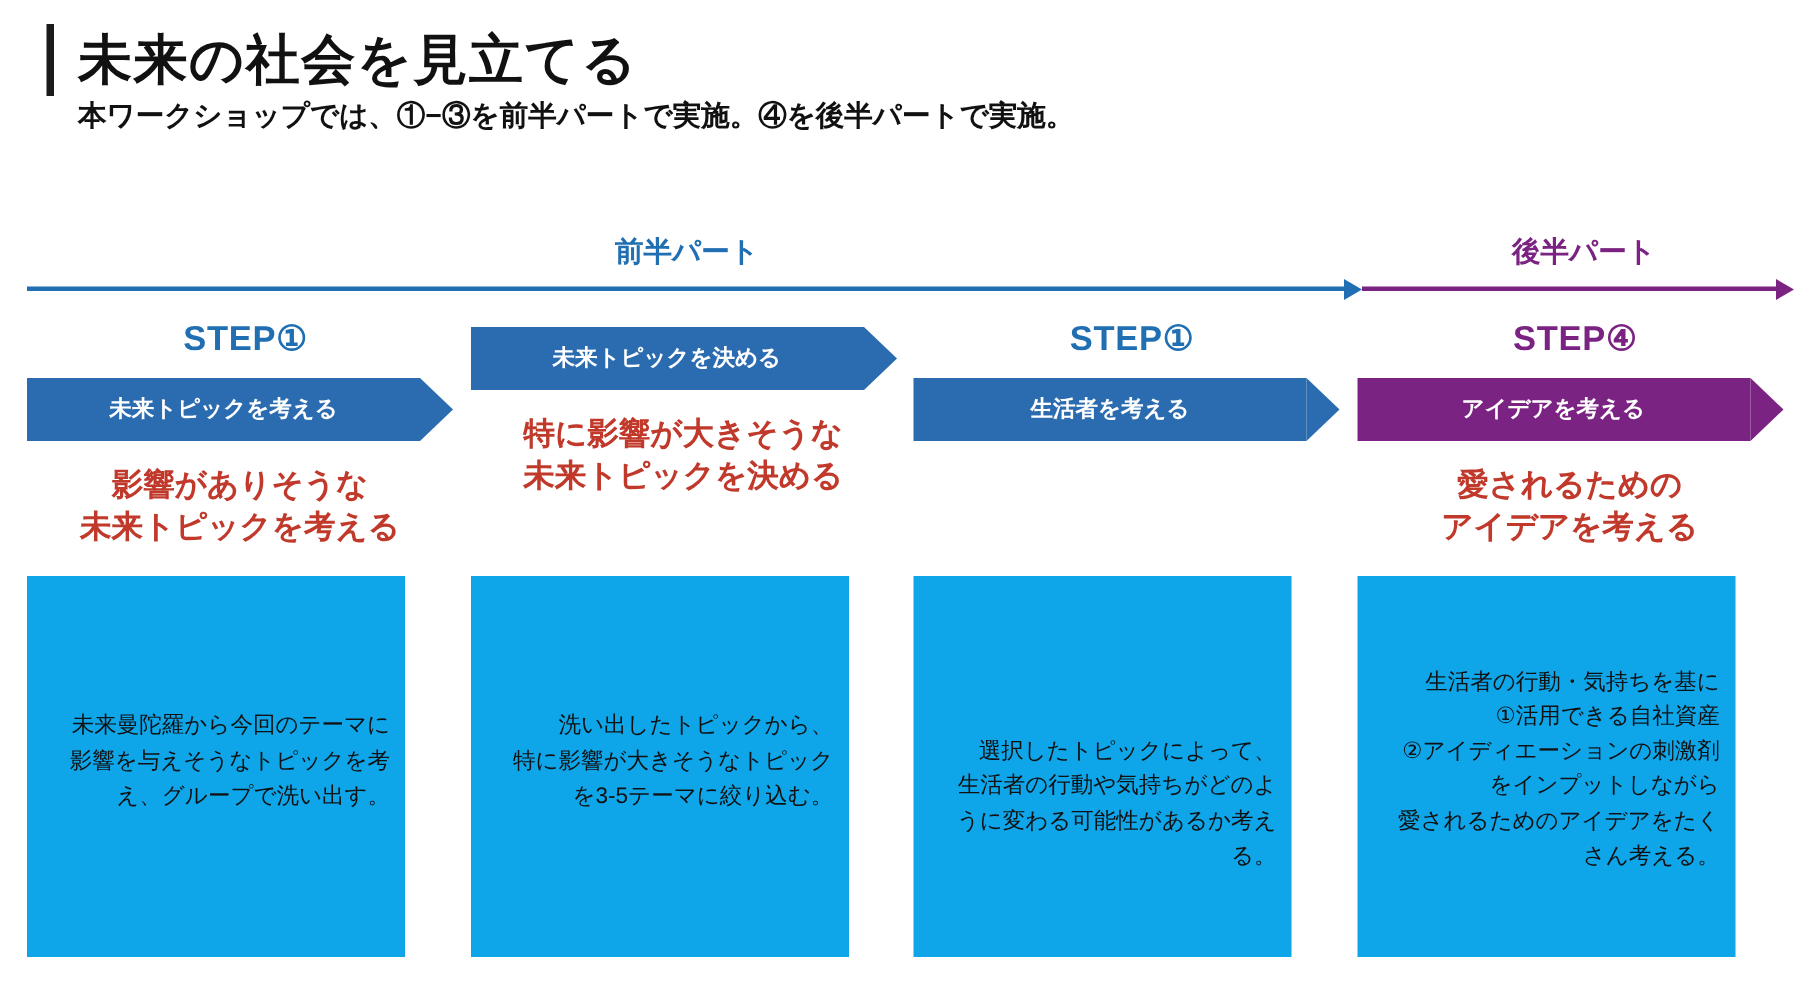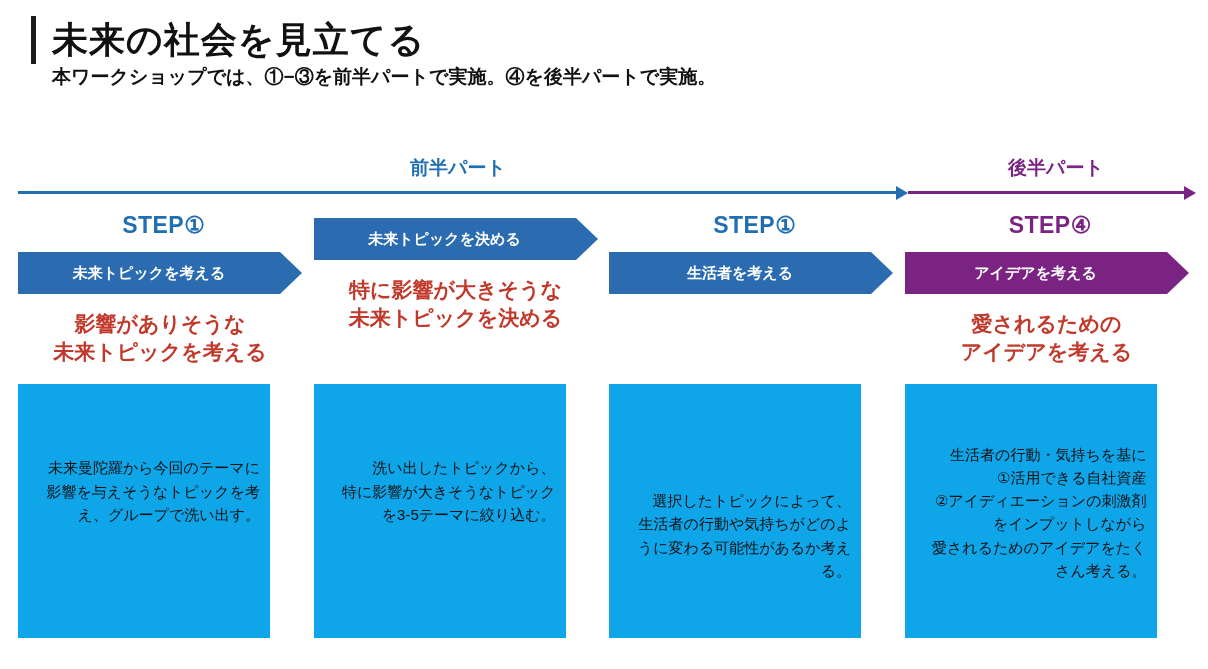--- a/index.html
+++ b/index.html
@@ -188,21 +188,21 @@
     left: 0;
     width: 252px;
     height: 254px;
     background: #0ea5e9;
     text-align: right;
   }
   .note-text {
     position: absolute;
     left: 14px;
     right: 10px;
-    bottom: 112px;
+    bottom: 96px;
     font-size: 15px;
     line-height: 1.55;
     color: #111111;
     white-space: pre-line;
   }
   .note-text.tall {
     bottom: 56px;
   }
 </style>
 </head>

